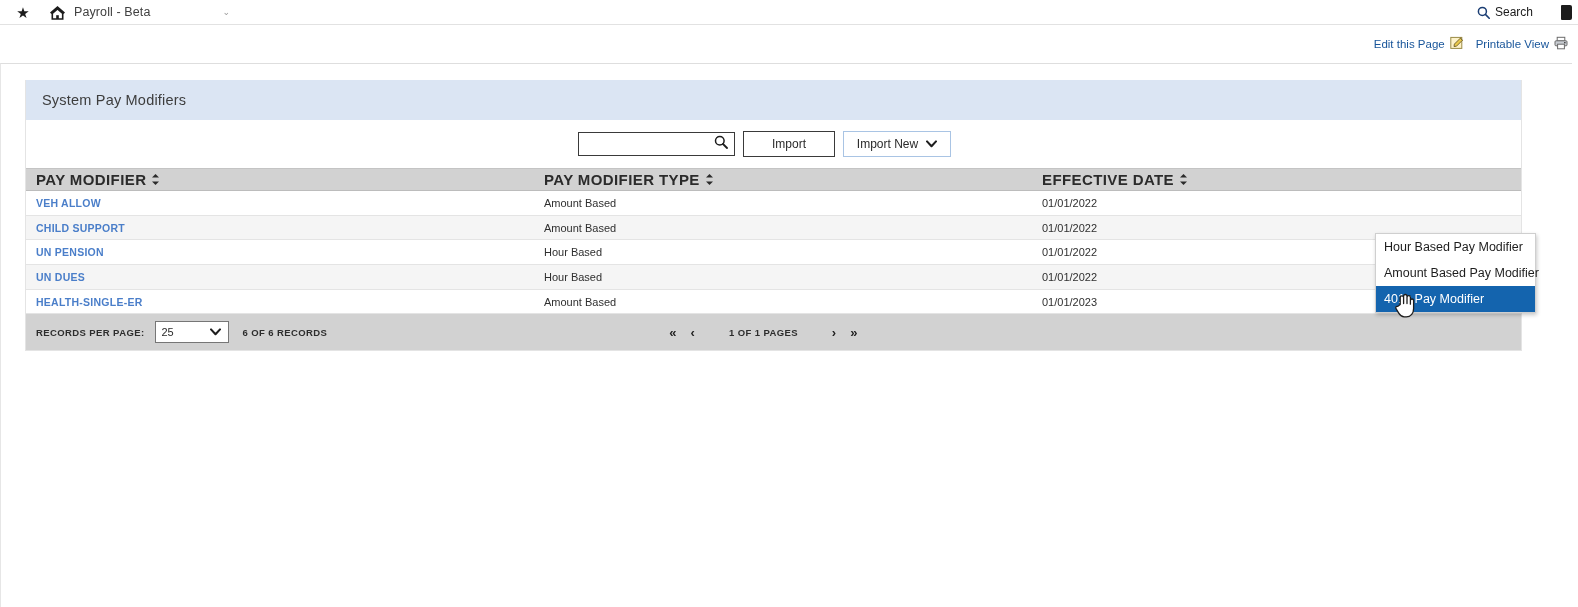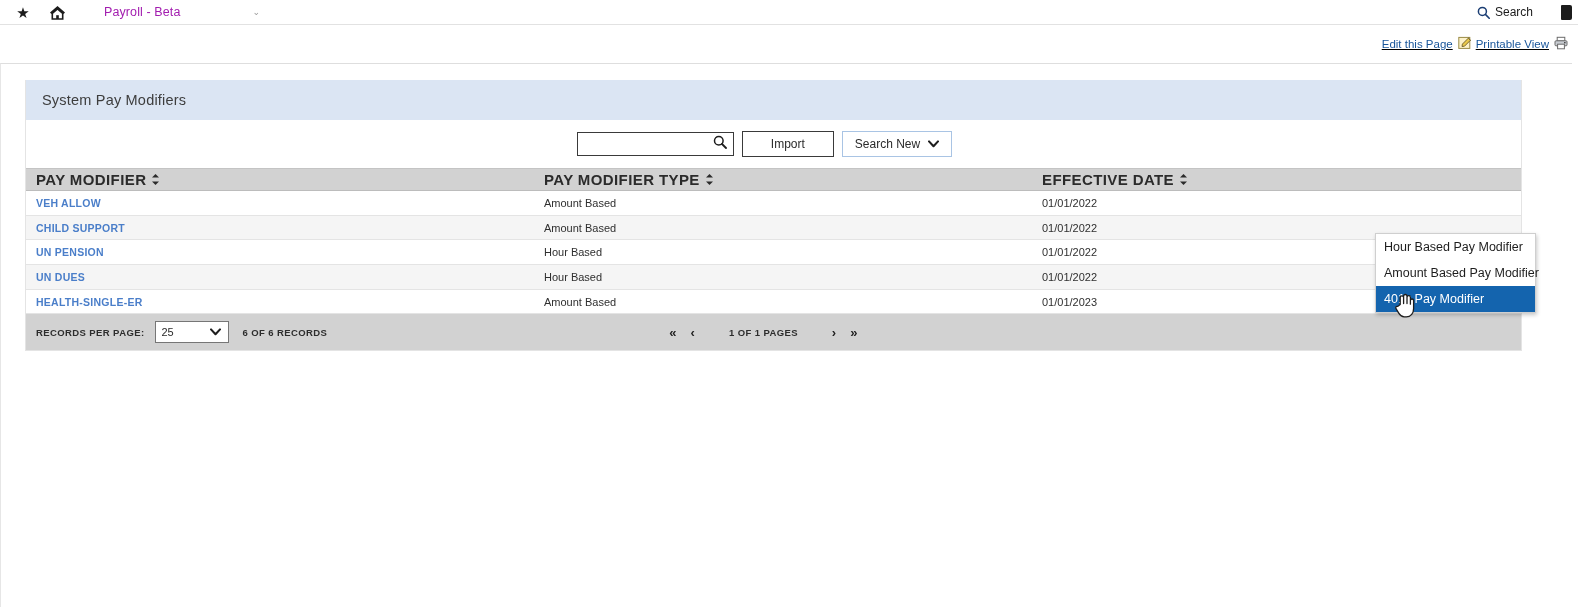--- a/index.html
+++ b/index.html
@@ -23,23 +23,22 @@
   }
   .appbar-left { display: flex; align-items: center; gap: 0; }
   .icon-btn {
     width: 34px; height: 22px;
     display: flex; align-items: center; justify-content: center;
     cursor: pointer;
   }
   .star-glyph { font-size: 15px; line-height: 1; color: #1c1c1c; }
   .home-glyph svg { display: block; }
   .app-title {
-    margin-left: 30px;
     font-size: 12.5px;
-    color: #a21caf;
+    color: #404040;
     letter-spacing: .1px;
     white-space: nowrap;
   }
   .app-chevron {
     margin-left: 72px;
     color: #9a9a9a;
     font-size: 9px;
     line-height: 1;
     cursor: pointer;
     user-select: none;
@@ -66,23 +65,22 @@
   }
   .appbar-divider {
     height: 1px; background: #e2e2e2; width: 100%;
   }
 
   
   .page-actions {
     height: 38px;
     display: flex; align-items: center; justify-content: flex-end;
     padding-right: 10px;
-    gap: 4px;
+    gap: 12px;
     background: #fff;
-    text-decoration: underline;
   }
   .page-link {
     display: flex; align-items: center; gap: 5px;
     font-size: 11.5px;
     color: #18559a;
     cursor: pointer;
     white-space: nowrap;
   }
   .page-link .lbl { text-decoration: none; }
   .pencil-ico, .printer-ico { display: block; }
@@ -375,21 +373,21 @@
             <line x1="9" y1="9" x2="13" y2="13" stroke="#1c1c1c" stroke-width="1.8" stroke-linecap="round"></line>
           </svg>
         </span>
       </div>
 
       <div class="btn">
         <span>Import</span>
       </div>
 
       <div class="btn btn-create">
-        <span>Search New</span>
+        <span>Import New</span>
         <span class="caret" style="display: inline-flex; align-items: center;">
             <svg width="11" height="8" viewBox="0 0 11 8" aria-hidden="true">
               <path d="M1 1.4 L5.5 6.2 L10 1.4" fill="none" stroke="#1e1e1e" stroke-width="2.1" stroke-linecap="round" stroke-linejoin="round"></path>
             </svg>
           </span>
       </div>
     </div>
 
     <table class="grid">
       <colgroup>

